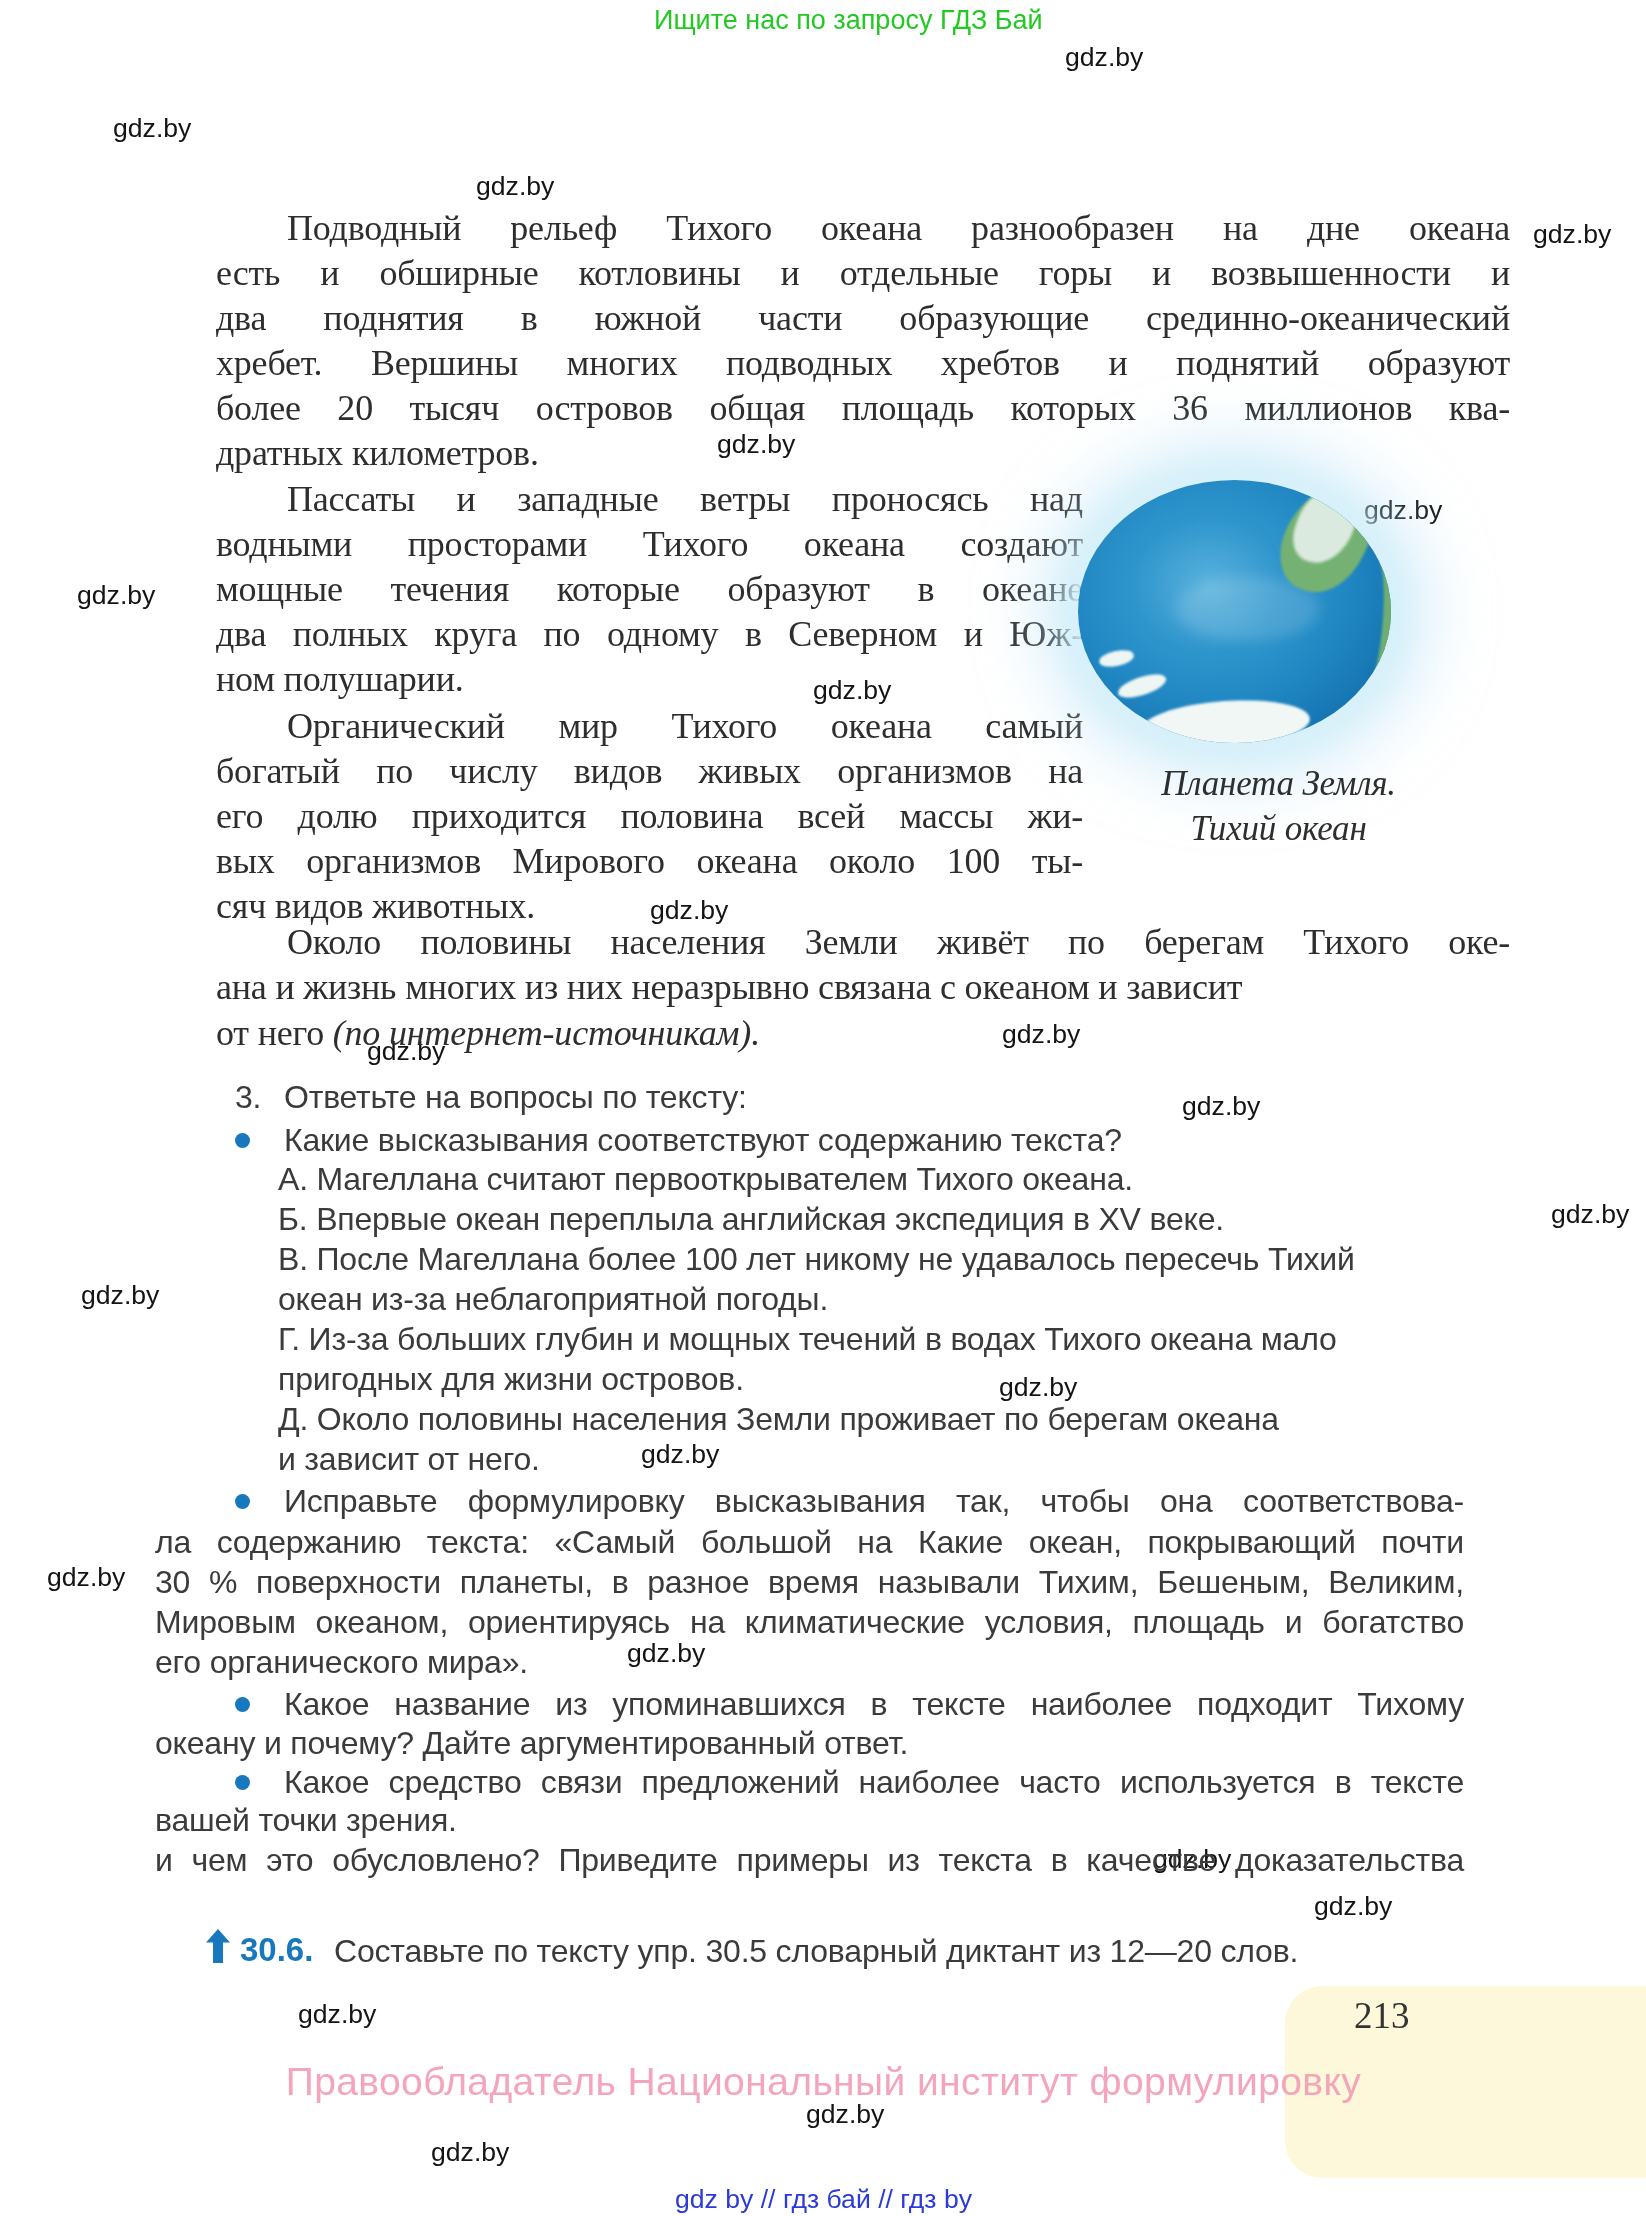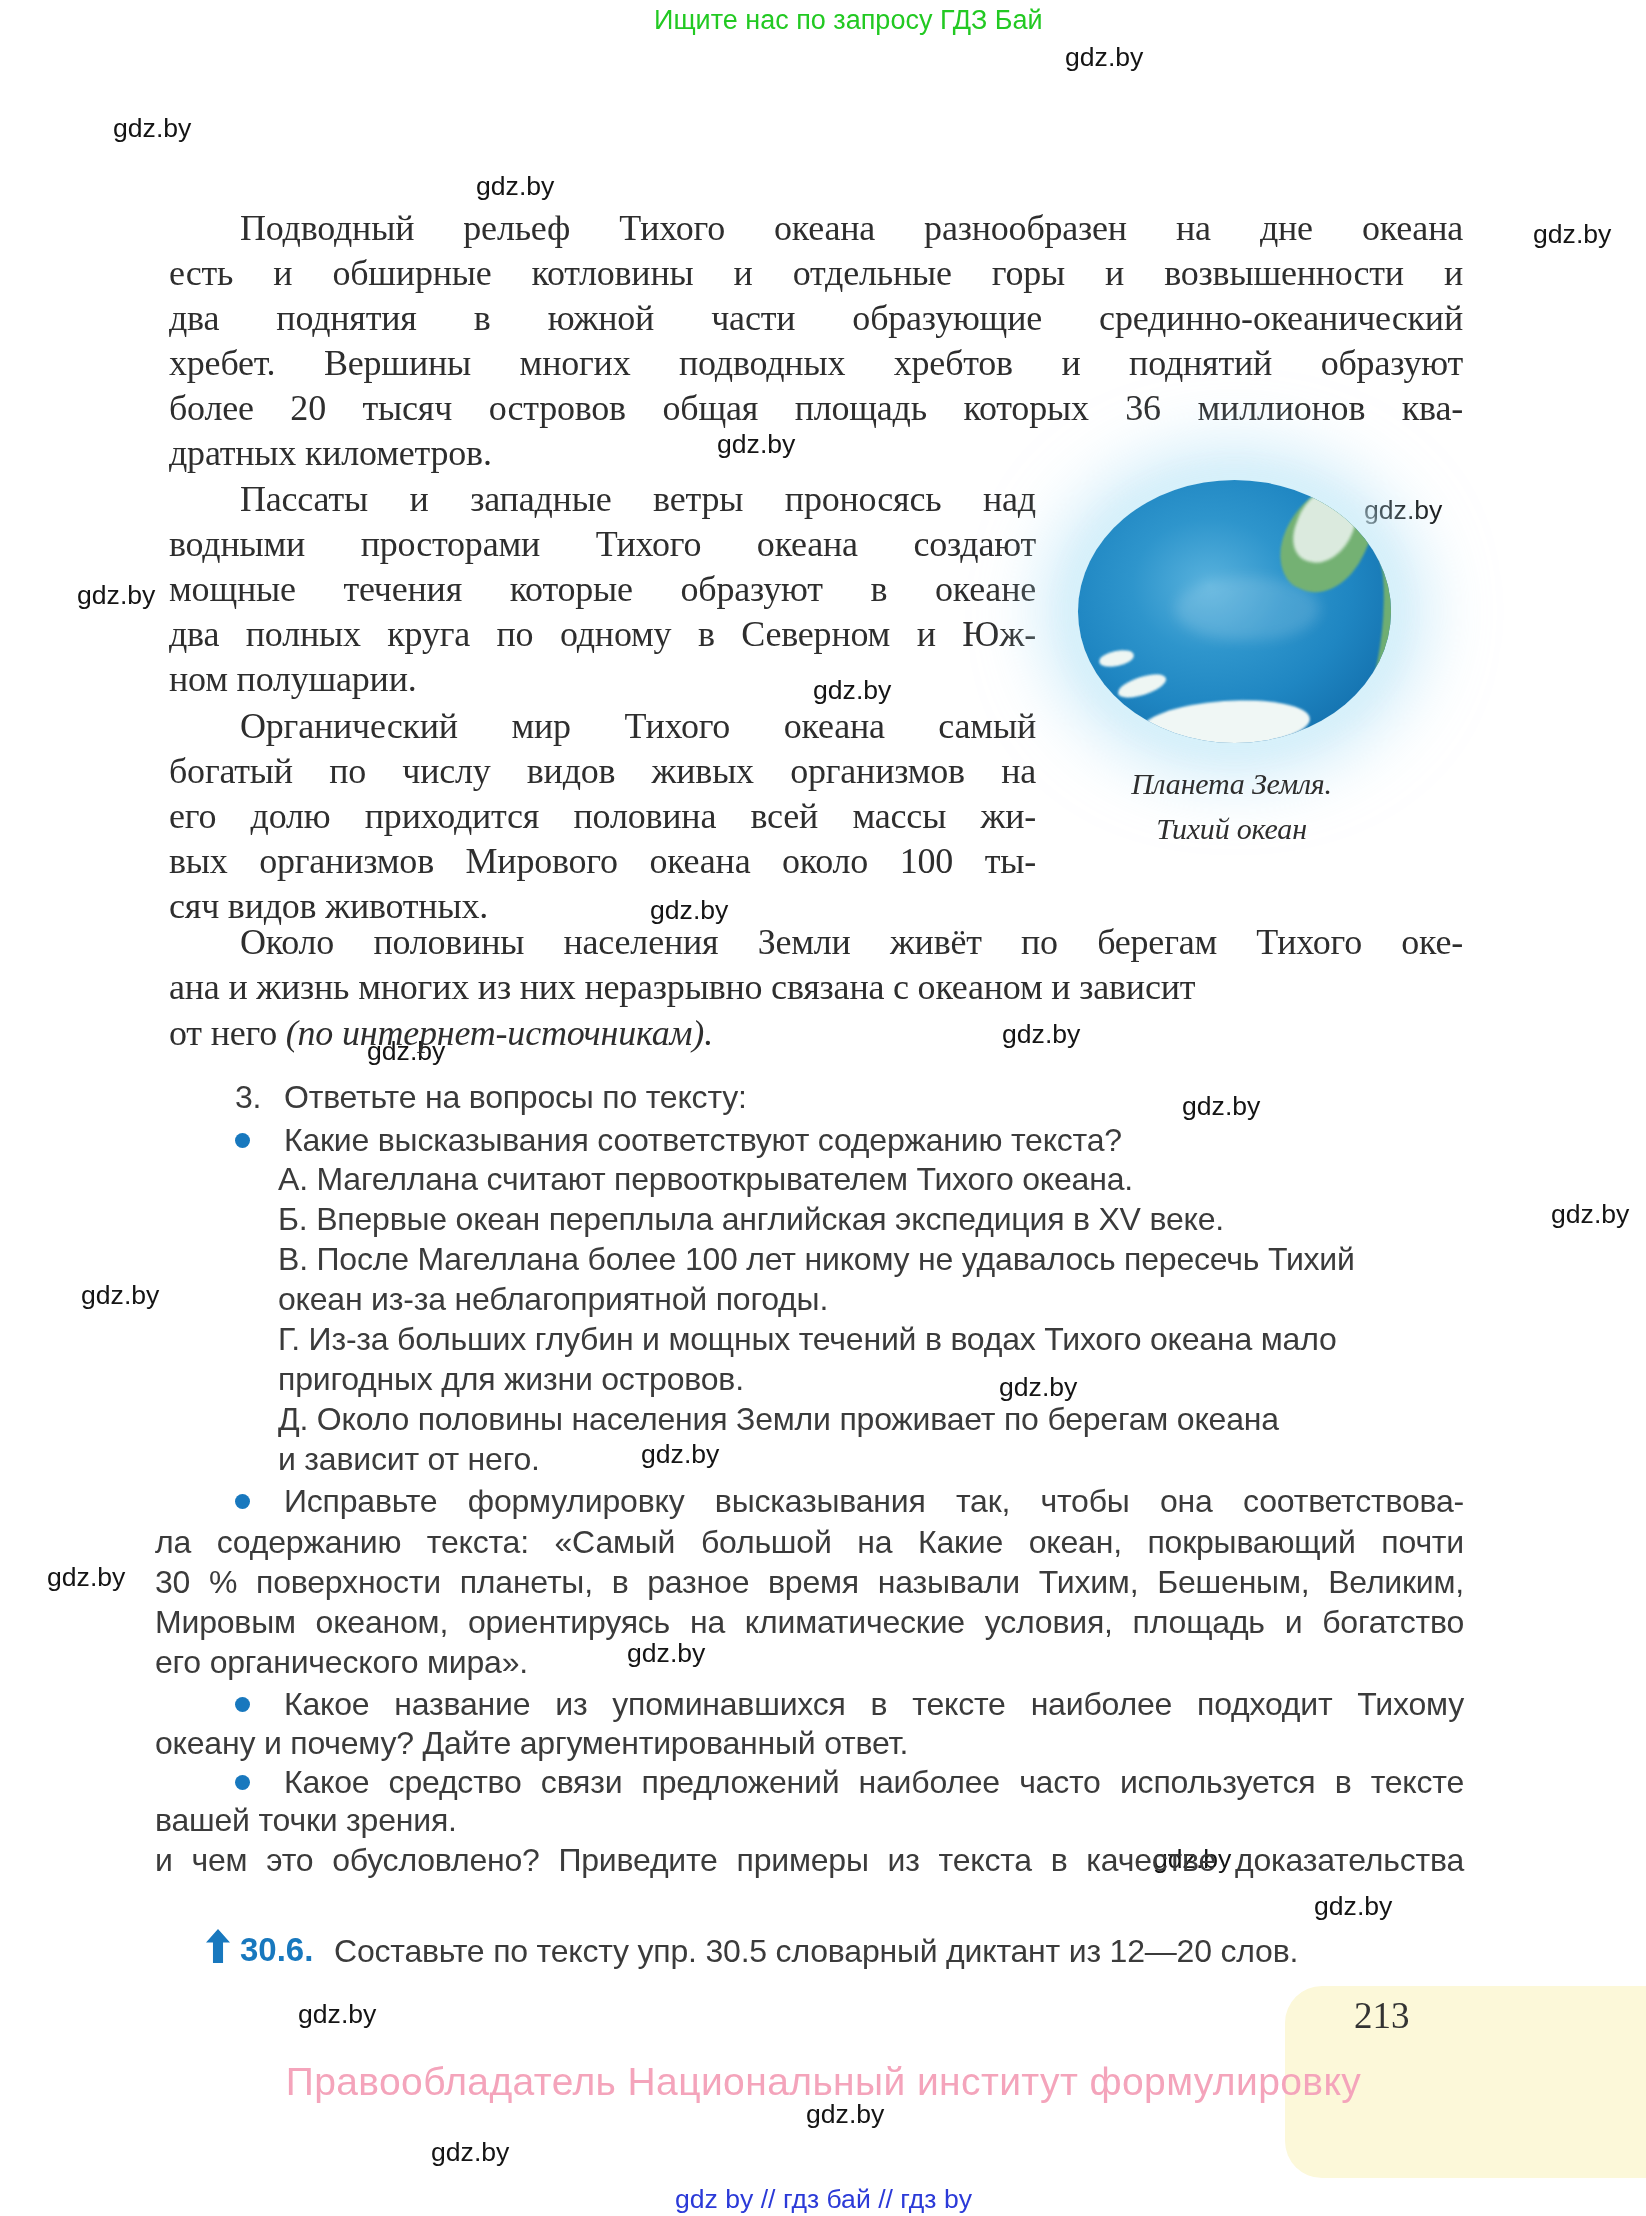--- a/index.html
+++ b/index.html
@@ -1,18 +1,18 @@
 <!DOCTYPE html>
 <html style="font-size:13px"><head>
 <meta charset="utf-8">
 <style>
   html,body{margin:0;padding:0;background:#ffffff;}
   #page{position:relative;width:1647px;height:2216px;background:#ffffff;overflow:hidden;}
 
-  .serif{font-family:"Liberation Serif","DejaVu Serif",serif;font-size:36px;line-height:45px;color:#2e2e2e;letter-spacing:-0.2px;}
+  .serif{font-family:"Liberation Serif","DejaVu Serif",serif;font-size:36px;line-height:45px;color:#2e2e2e;letter-spacing:-0.2px;margin-left:47px;}
   .sans{font-family:"Liberation Sans","DejaVu Sans",sans-serif;font-size:32px;line-height:40px;color:#3b3b3b;letter-spacing:-0.2px;}
   .abs{position:absolute;}
   .ital{font-style:italic;}
   .center{text-align:center;}
 
   .jl{text-align:justify;text-align-last:justify;}
   .fill{text-align:justify;text-align-last:justify;}
   .indent .ln:first-child{text-indent:71px;}
 
   .wm{position:absolute;font-family:"Liberation Sans","DejaVu Sans",sans-serif;font-size:26.6px;color:#141414;white-space:nowrap;}
@@ -115,21 +115,21 @@
 
   <div class="globe">
     <div class="land sheen"></div>
     <div class="land na-green"></div>
     <div class="land na-cloud"></div>
     <div class="land rim"></div>
     <div class="land antarctica"></div>
     <div class="land isle1"></div>
     <div class="land isle2"></div>
   </div>
-  <div class="abs serif ital center" style="left:1022px;top:761px;width:419px;font-size:30px">
+  <div class="abs serif ital center" style="left:1022px;top:761px;width:419px;font-size:35px">
       <div class="ln">Планета Земля.</div>
       <div class="ln">Тихий океан</div>
     </div>
 
   <span class="abs sans" style="left:235px;top:1077px">3.</span>
   <span class="abs sans" style="left:284px;top:1077px">Ответьте на вопросы по тексту:</span>
 
   <span class="dot" style="left:235px;top:1133px"></span>
   <div class="abs sans" style="left:284px;top:1120px;width:1180px">Какие высказывания соответствуют содержанию текста?</div>
   <div class="abs sans" style="left:278px;top:1159px;width:1193px">

